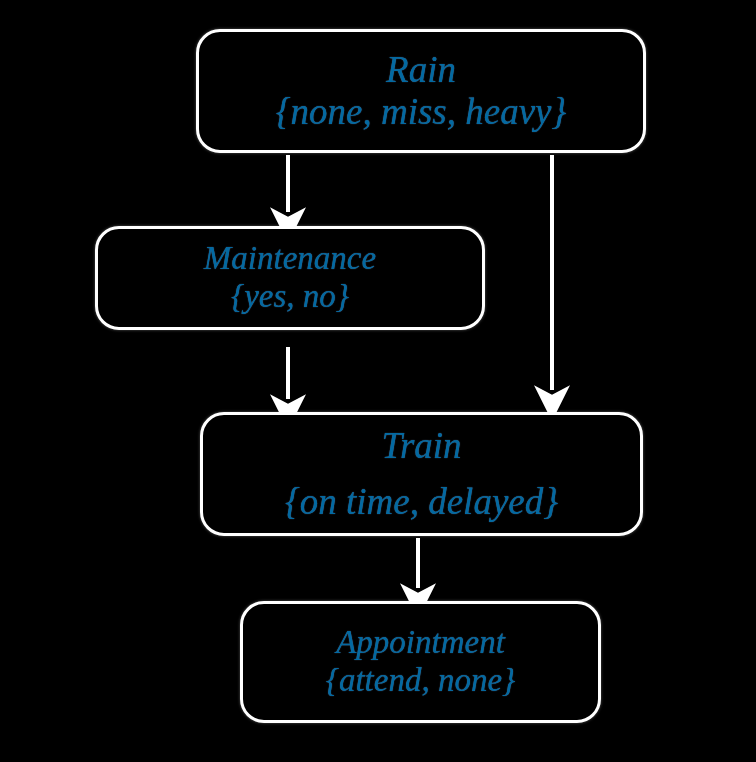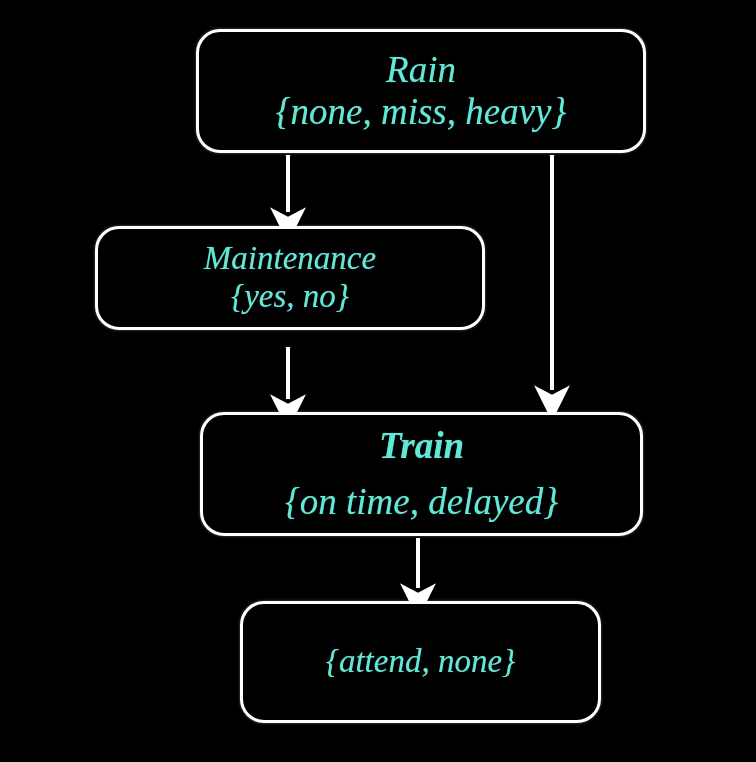--- a/index.html
+++ b/index.html
@@ -32,39 +32,39 @@
     align-items: center;
     justify-content: center;
     text-align: center;
     color: #ffffff;
     box-shadow: 0 0 3px rgba(255,255,255,0.35);
   }
   .node-title,
   .node-states {
     font-style: italic;
     font-weight: normal;
-    color: #5eead4;
+    color: #0369a1;
     line-height: 1.08;
     white-space: nowrap;
     text-shadow: 0 0 1px rgba(170,200,255,0.55);
   }
 
   
   #node-rain        { left: 196px; top: 29px;  width: 450px; height: 124px; }
   #node-rain .node-title  { font-size: 37px; margin-bottom: 2px; }
   #node-rain .node-states { font-size: 37px; }
 
   
   #node-maintenance { left: 95px;  top: 226px; width: 390px; height: 104px; }
   #node-maintenance .node-title  { font-size: 33px; margin-bottom: 2px; }
   #node-maintenance .node-states { font-size: 33px; }
 
   
   #node-train       { left: 200px; top: 412px; width: 443px; height: 124px; }
-  #node-train .node-title  { font-size: 37px; margin-bottom: 16px; font-weight: bold; }
+  #node-train .node-title  { font-size: 37px; margin-bottom: 16px; }
   #node-train .node-states { font-size: 37px; text-align: right; }
 
   
   #node-appointment { left: 240px; top: 601px; width: 361px; height: 122px; }
   #node-appointment .node-title  { font-size: 33px; margin-bottom: 2px; }
   #node-appointment .node-states { font-size: 33px; }
 
   
   #edges {
     position: absolute;
@@ -105,16 +105,17 @@
     <div class="node-title">Maintenance</div>
     <div class="node-states">{yes, no}</div>
   </div>
 
   <div class="node" id="node-train">
     <div class="node-title">Train</div>
     <div class="node-states">{on time, delayed}</div>
   </div>
 
   <div class="node" id="node-appointment">
+    <div class="node-title">Appointment</div>
     <div class="node-states">{attend, none}</div>
   </div>
 
 </div>
 
 </body></html>

